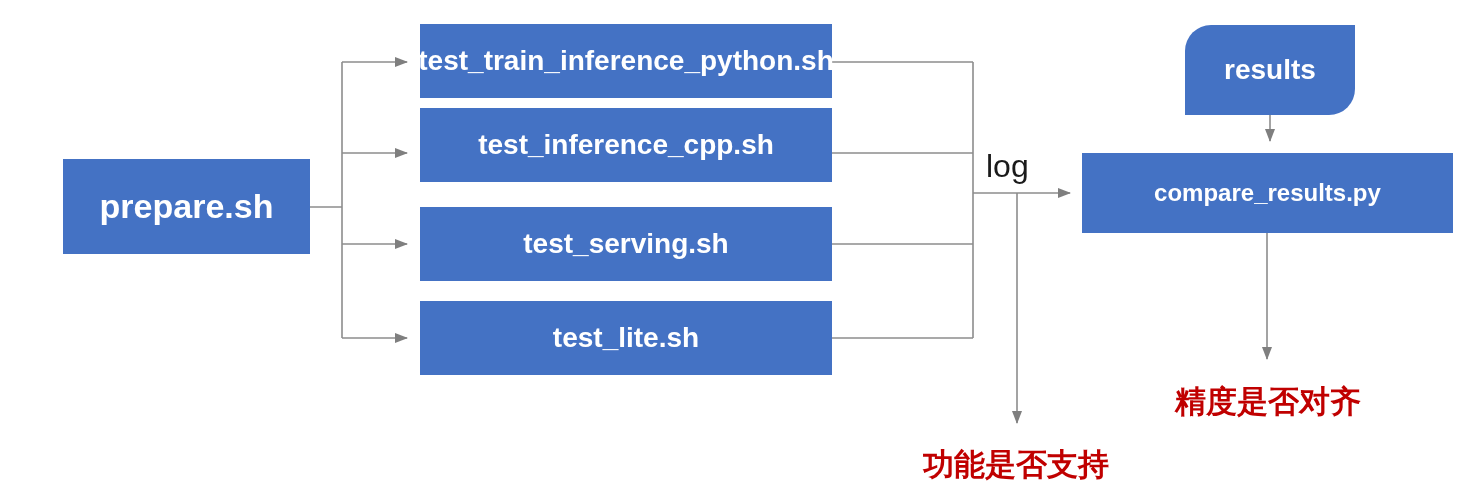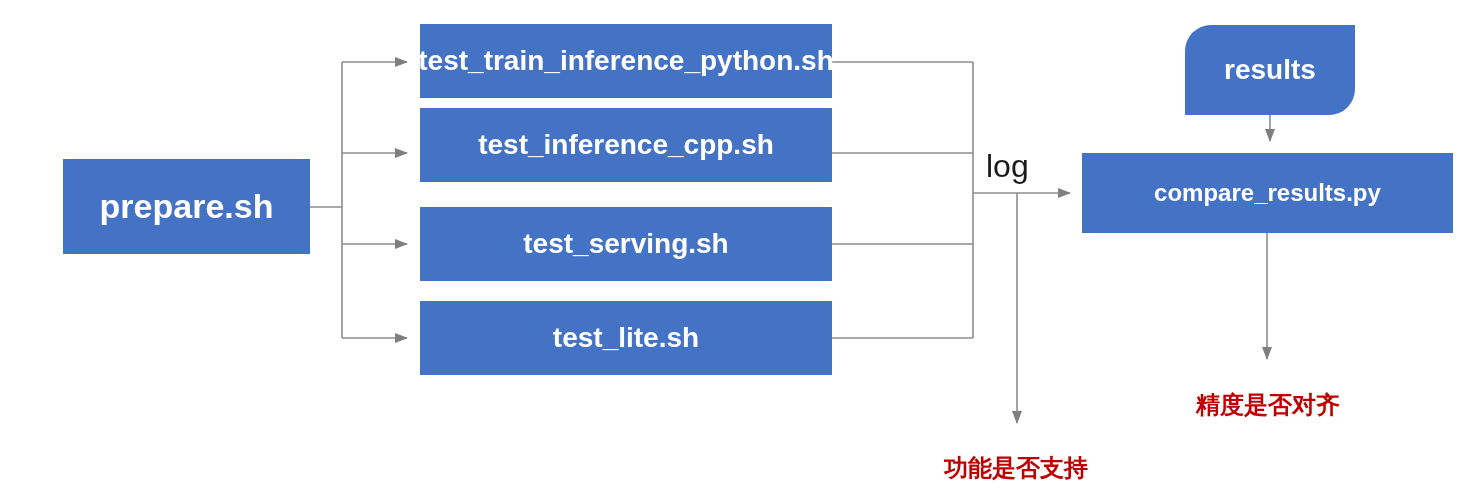--- a/index.html
+++ b/index.html
@@ -60,25 +60,24 @@
     position: absolute;
     white-space: nowrap;
   }
   .label-log {
     left: 986px; top: 148px;
     font-size: 32px;
     color: var(--log-black);
   }
   .label-red {
     font-weight: bold;
-    font-size: 24px;
+    font-size: 31px;
     color: var(--label-red);
     width: 220px;
     text-align: center;
-    margin-top: 8px;
   }
   .label-func { left: 906px;  top: 444px; }
   .label-prec { left: 1158px; top: 381px; }
 </style>
 </head>
 <body>
 
 <div class="canvas">
 
   <svg class="connectors" viewBox="0 0 1478 498" aria-hidden="true">

